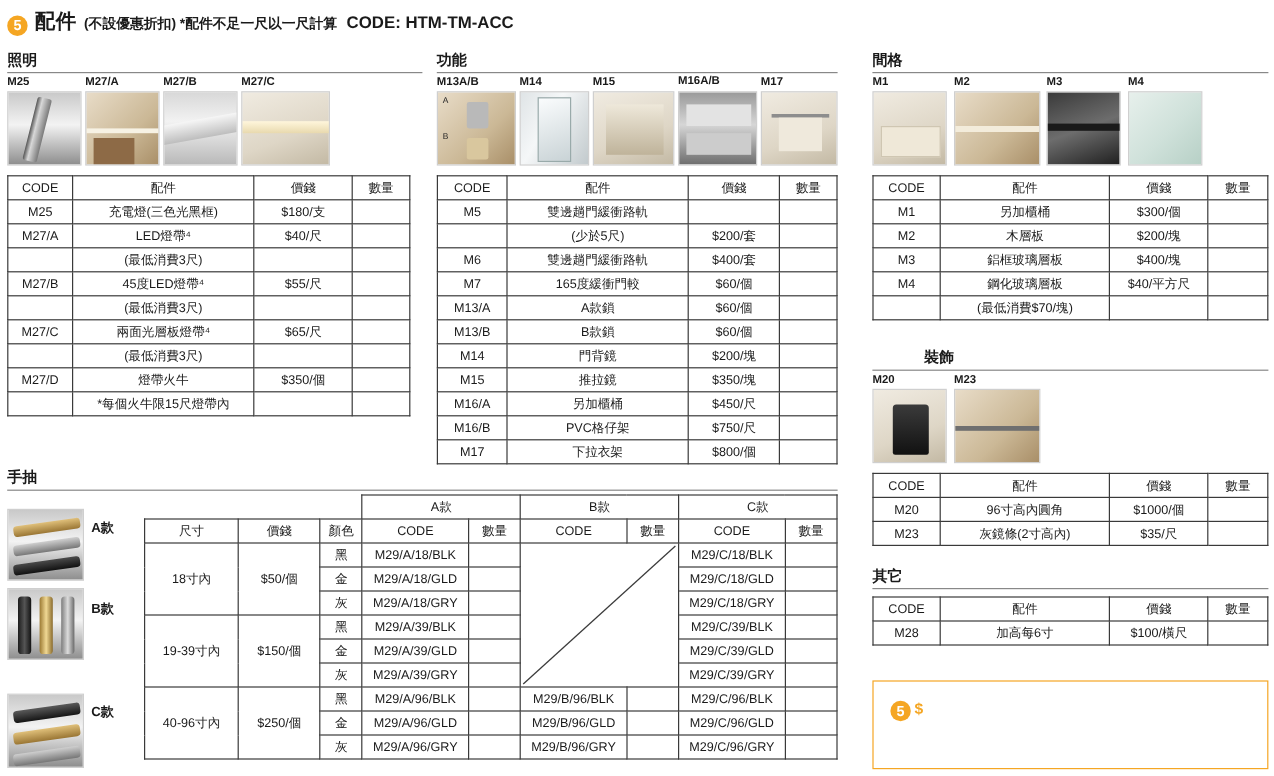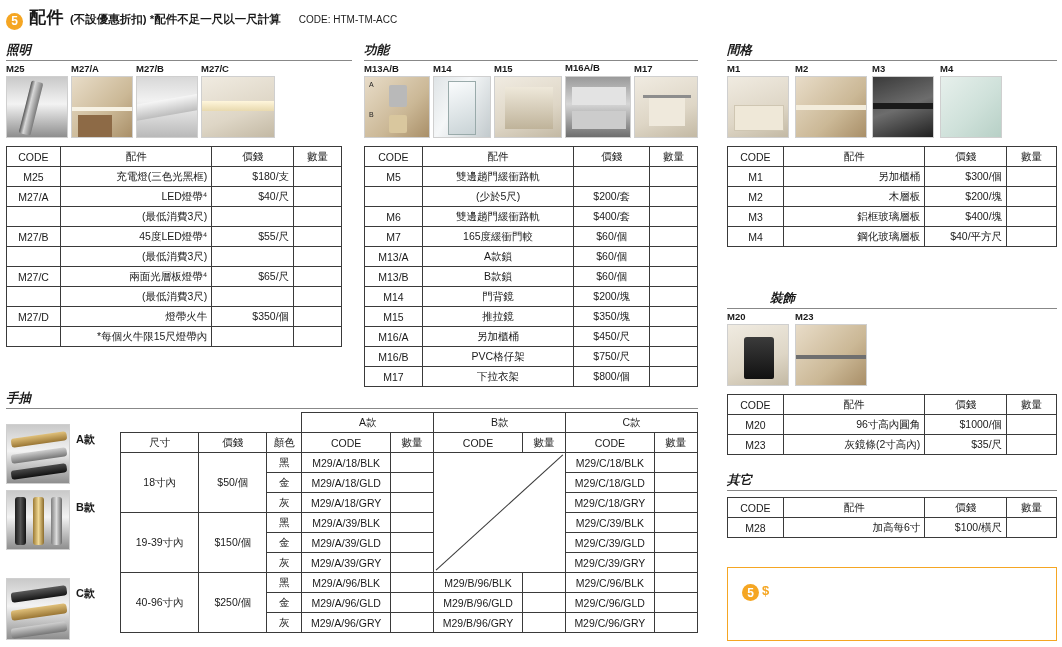--- a/index.html
+++ b/index.html
@@ -22,28 +22,27 @@
   }
   .badge-num {
     display: inline-flex; align-items: center; justify-content: center;
     width: 17px; height: 17px; border-radius: 50%;
     background: #f5a623; color: #ffffff;
     font-size: 12px; font-weight: bold;
     position: relative; top: 2px;
   }
   .hdr-title { font-size: 17px; font-weight: bold; letter-spacing: .5px; }
   .hdr-sub { font-size: 11.5px; font-weight: bold; }
-  .hdr-code { font-size: 10px; font-weight: normal; margin-left: 12px; }
+  .hdr-code { font-size: 14px; font-weight: bold; margin-left: 2px; }
 
   
   .sec-title {
     position: absolute;
     font-size: 12.5px; font-weight: bold;
     padding-bottom: 2px;
-    font-style: italic;
   }
   .sec-rule {
     position: absolute;
     border-bottom: 1.5px solid #888;
   }
 
   
   .sw-label { position: absolute; font-size: 9.5px; font-weight: bold; }
   .sw { position: absolute; border: 1px solid #cfcfcf; overflow: hidden; }
 
@@ -56,21 +55,21 @@
   }
   table.grid th, table.grid td {
     border: 1px solid #3a3a3a;
     padding: 2px 4px;
     height: 20px;
     vertical-align: middle;
     font-weight: normal;
   }
   table.grid th { text-align: center; font-weight: normal; }
   .c { text-align: center; }
-  .l { text-align: right; }
+  .l { text-align: center; }
   .nb { border: none !important; }
 
   
   .callout {
     position: absolute;
     border: 1.5px solid #f5a623;
     background: #fff;
   }
   .callout .inner {
     position: absolute; left: 14px; top: 14px;
@@ -380,20 +379,26 @@
       <tr>
           <td class="c">M3</td>
           <td class="l">鋁框玻璃層板</td>
           <td class="l">$400/塊</td>
           <td></td>
         </tr>
       <tr>
           <td class="c">M4</td>
           <td class="l">鋼化玻璃層板</td>
           <td class="l">$40/平方尺</td>
+          <td></td>
+        </tr>
+      <tr>
+          <td class="c"></td>
+          <td class="l">(最低消費$70/塊)</td>
+          <td class="l"></td>
           <td></td>
         </tr>
     </tbody>
   </table>
 
   <div class="sw-label" style="left:727px; top:311px;">M20</div>
   <div class="sw img-beige" style="left:727px; top:324px; width:62px; height:62px;">
     <div style="position:absolute;left:16px;top:12px;width:30px;height:42px;background:linear-gradient(180deg,#3b3b3b,#111);border-radius:3px 3px 2px 2px;"></div>
   </div>
   <div class="sw-label" style="left:795px; top:311px;">M23</div>

